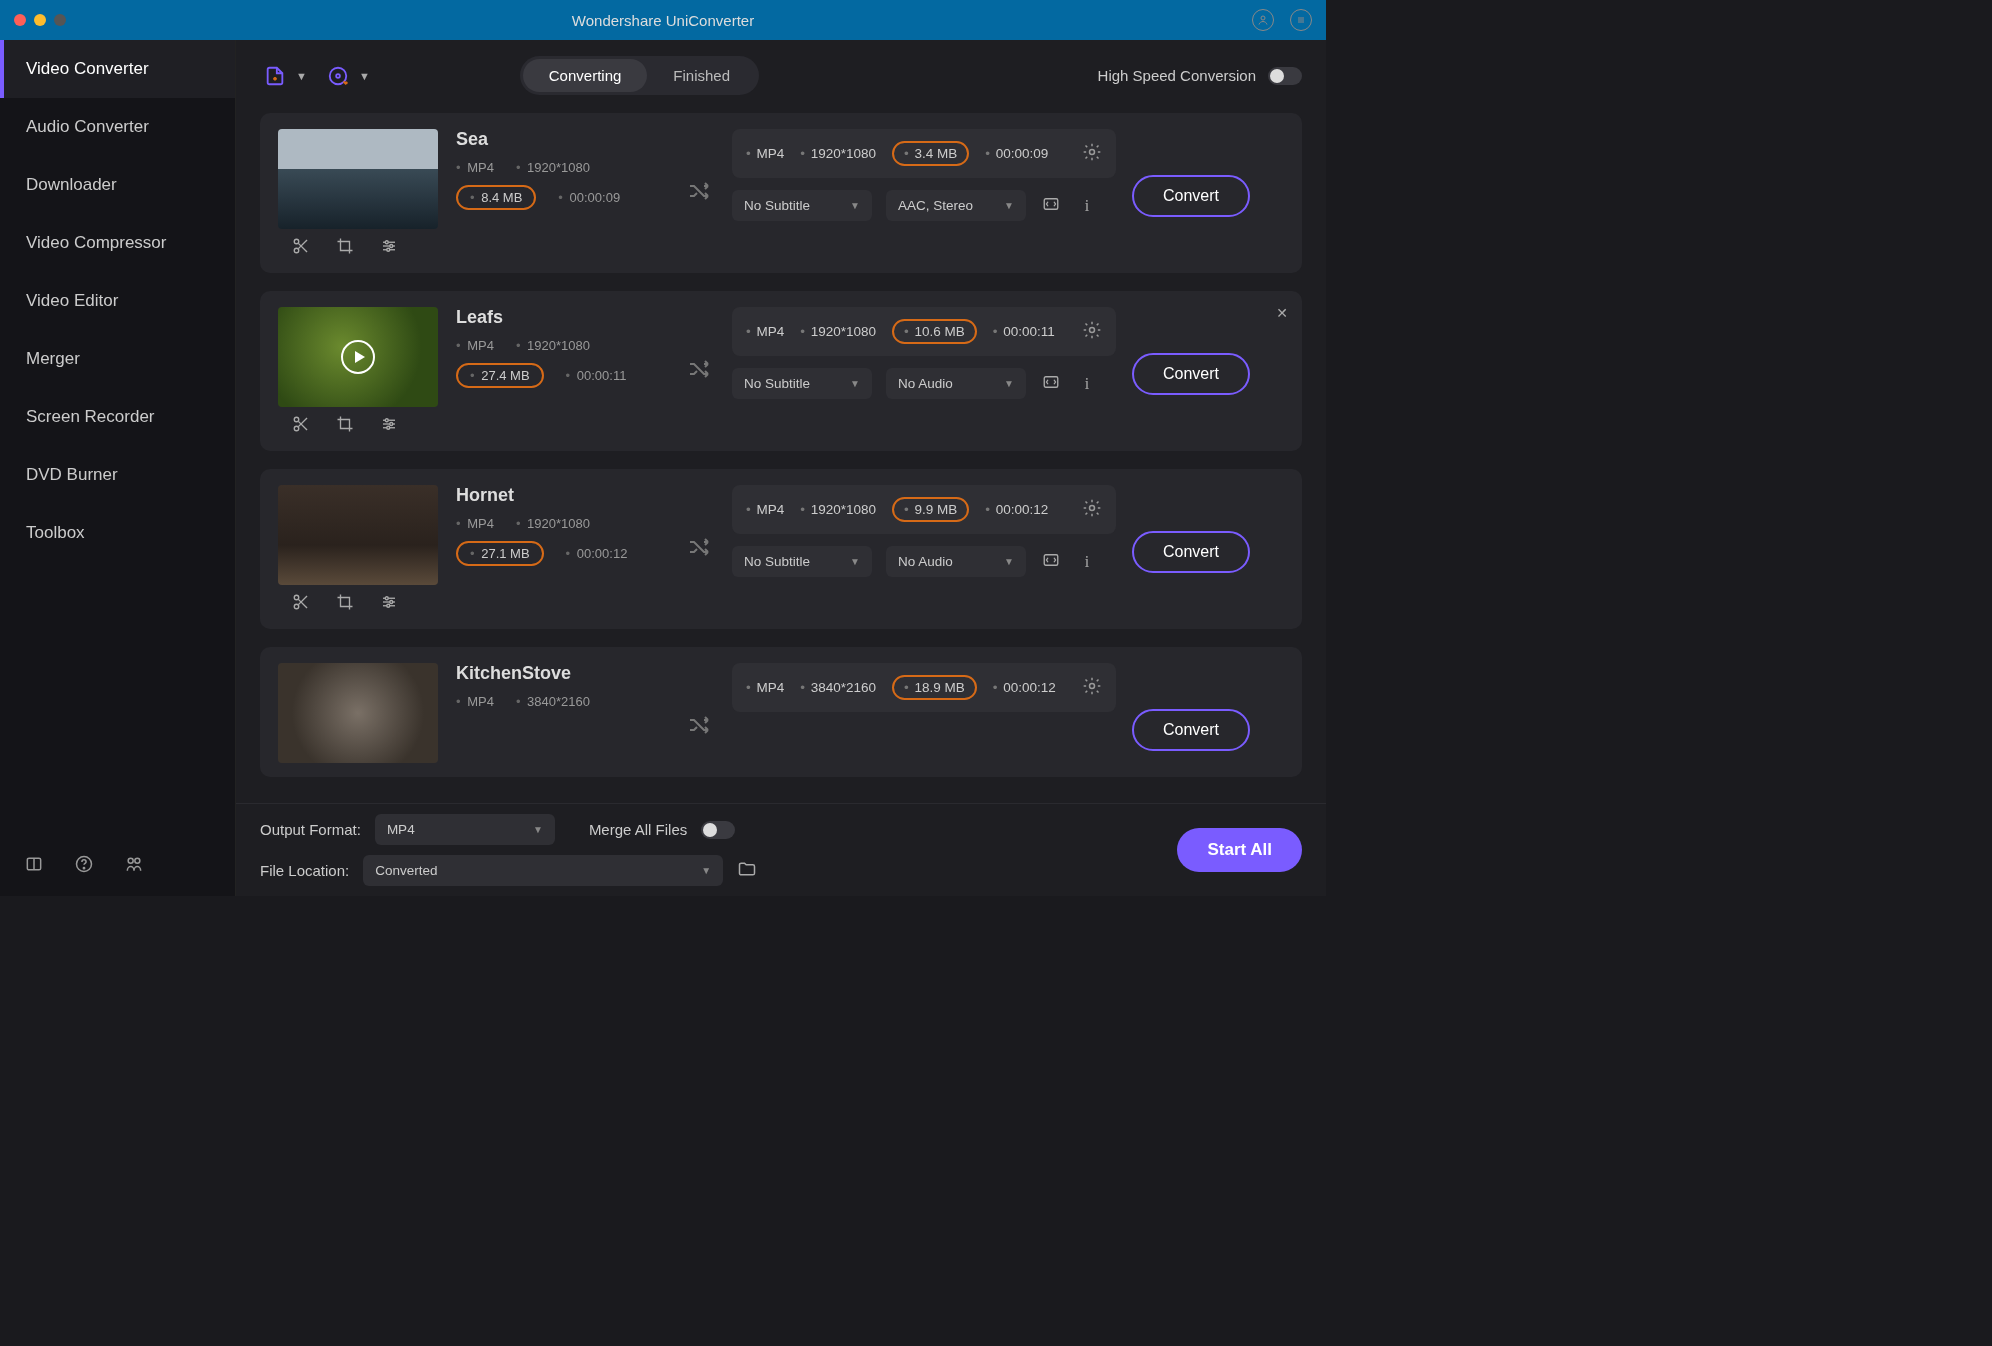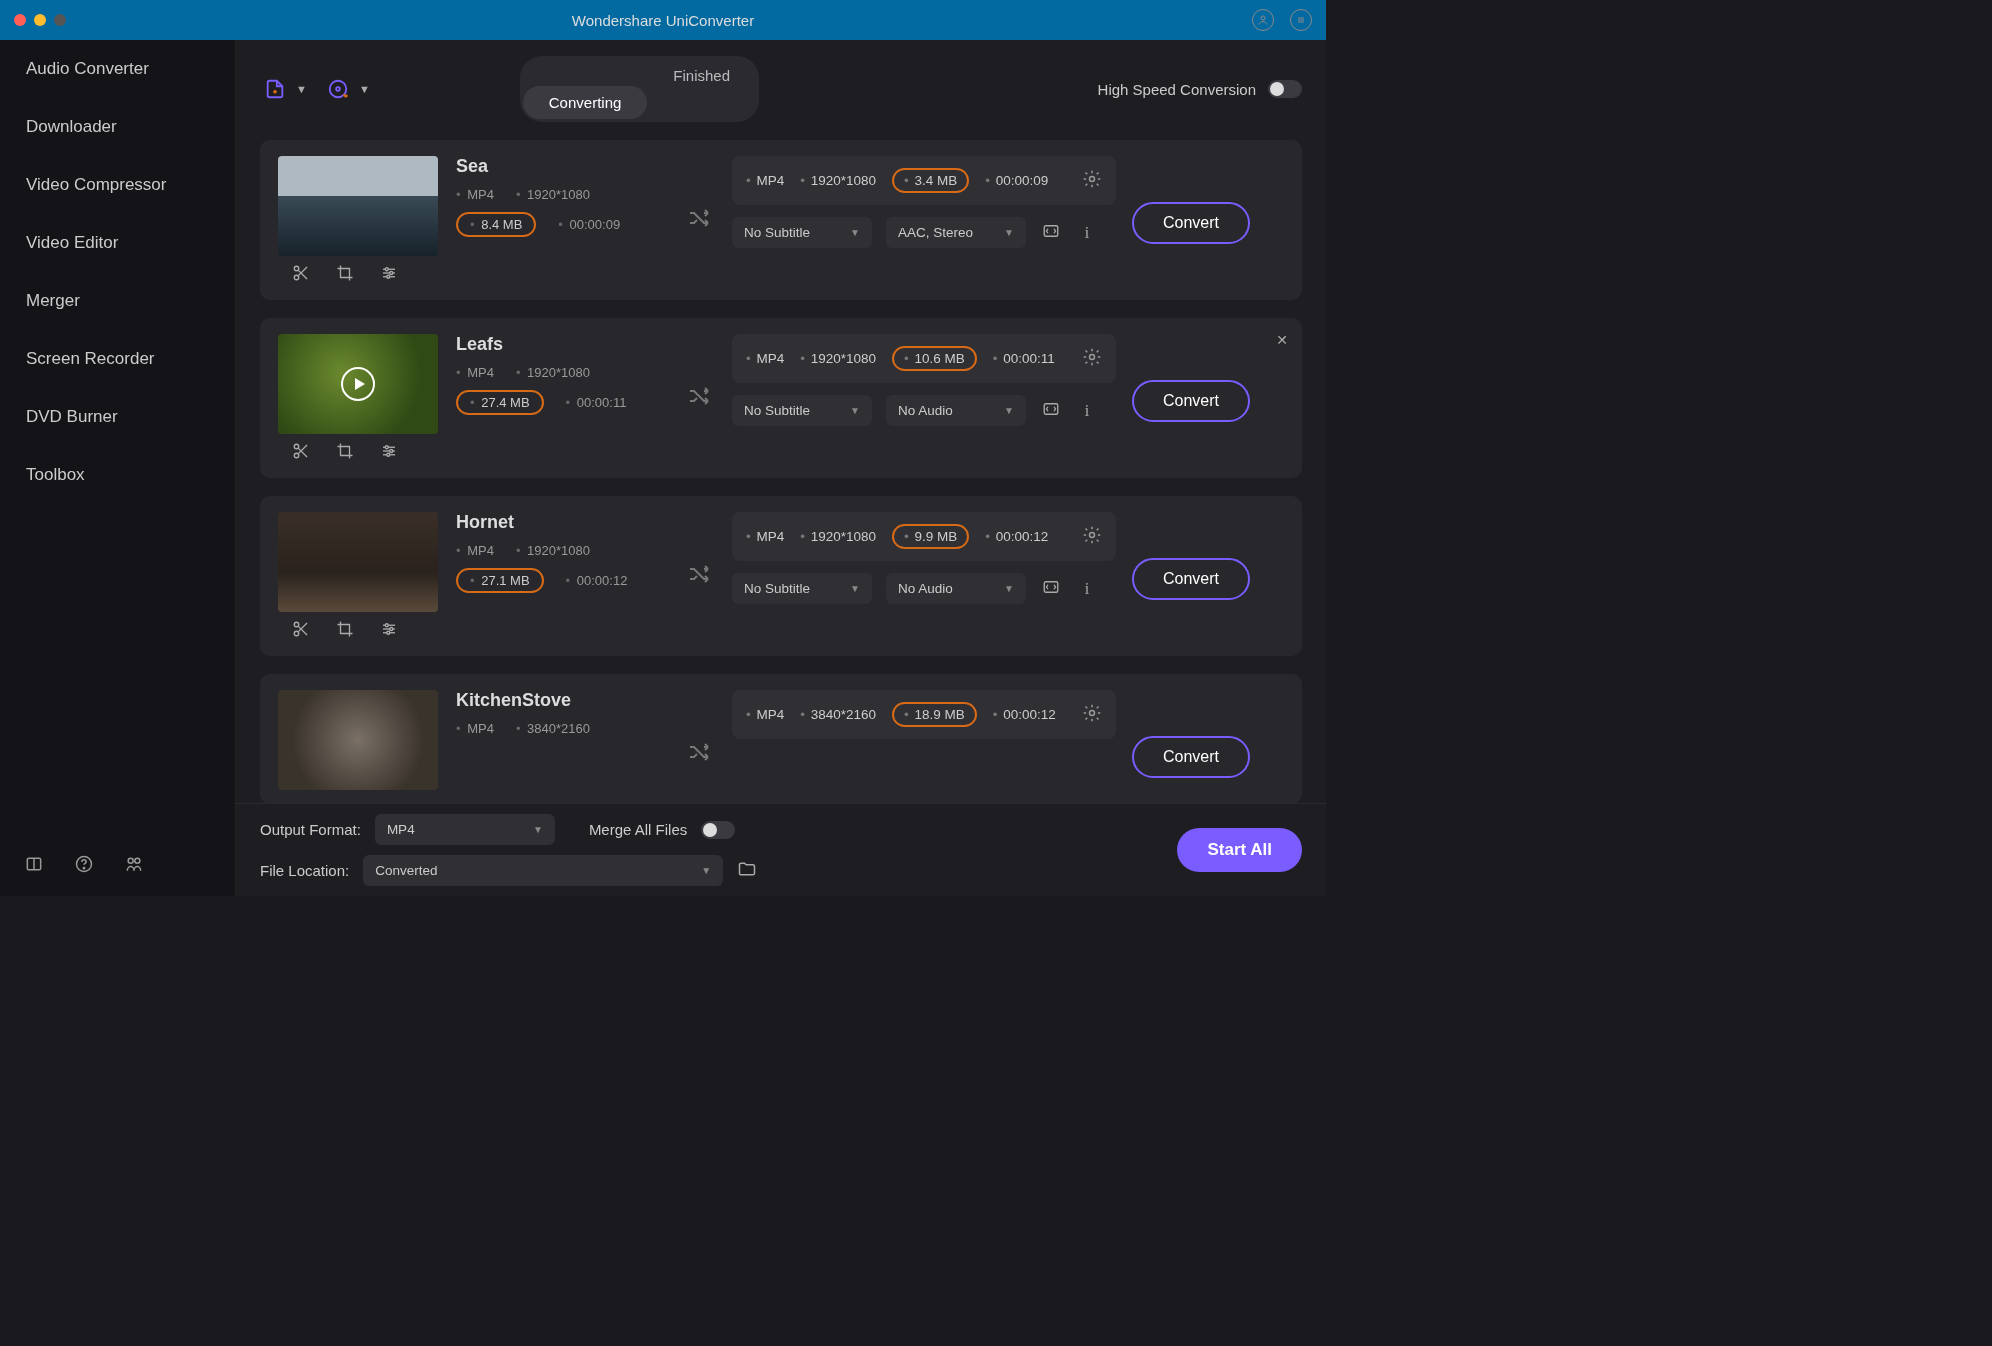--- a/index.html
+++ b/index.html
@@ -72,21 +72,21 @@
   .file-btn { display:flex; align-items:center; gap:6px; color:#7a5cff; font-size:18px;}
   .file-btn .chev { font-size:11px; color:#aaa; margin-left:4px;}
   .tabs {
     margin-left: 130px;
     display:flex;
     background:#2a2a30; border-radius:22px; padding:3px;
   }
   .tab {
     padding: 8px 26px; border-radius:20px; font-size:15px; color:#bbb; cursor:pointer;
   }
-  .tab.active { background:#3a3a40; color:#fff;margin-top:27px; }
+  .tab.active { background:#3a3a40; color:#fff; }
   .high-speed {
     margin-left:auto; display:flex; align-items:center; gap:12px; font-size:15px; color:#ccc;text-align:center;
   }
   .toggle {
     width:34px; height:18px; background:#3a3a40; border-radius:10px; position:relative;
   }
   .toggle::after{
     content:''; position:absolute; left:2px; top:2px; width:14px;height:14px;
     background:#ddd; border-radius:50%;
   }
@@ -207,20 +207,21 @@
           <line x1="6" y1="16" x2="18" y2="16"></line>
         </svg>
     </span>
   </div>
 </div>
 
 <div class="app">
 
   <div class="sidebar">
     <div id="side-items">
+        <div class="side-item active">Video Converter</div>
         <div class="side-item">Audio Converter</div>
         <div class="side-item">Downloader</div>
         <div class="side-item">Video Compressor</div>
         <div class="side-item">Video Editor</div>
         <div class="side-item">Merger</div>
         <div class="side-item">Screen Recorder</div>
         <div class="side-item">DVD Burner</div>
         <div class="side-item">Toolbox</div>
       </div>
     <div class="side-bottom">

